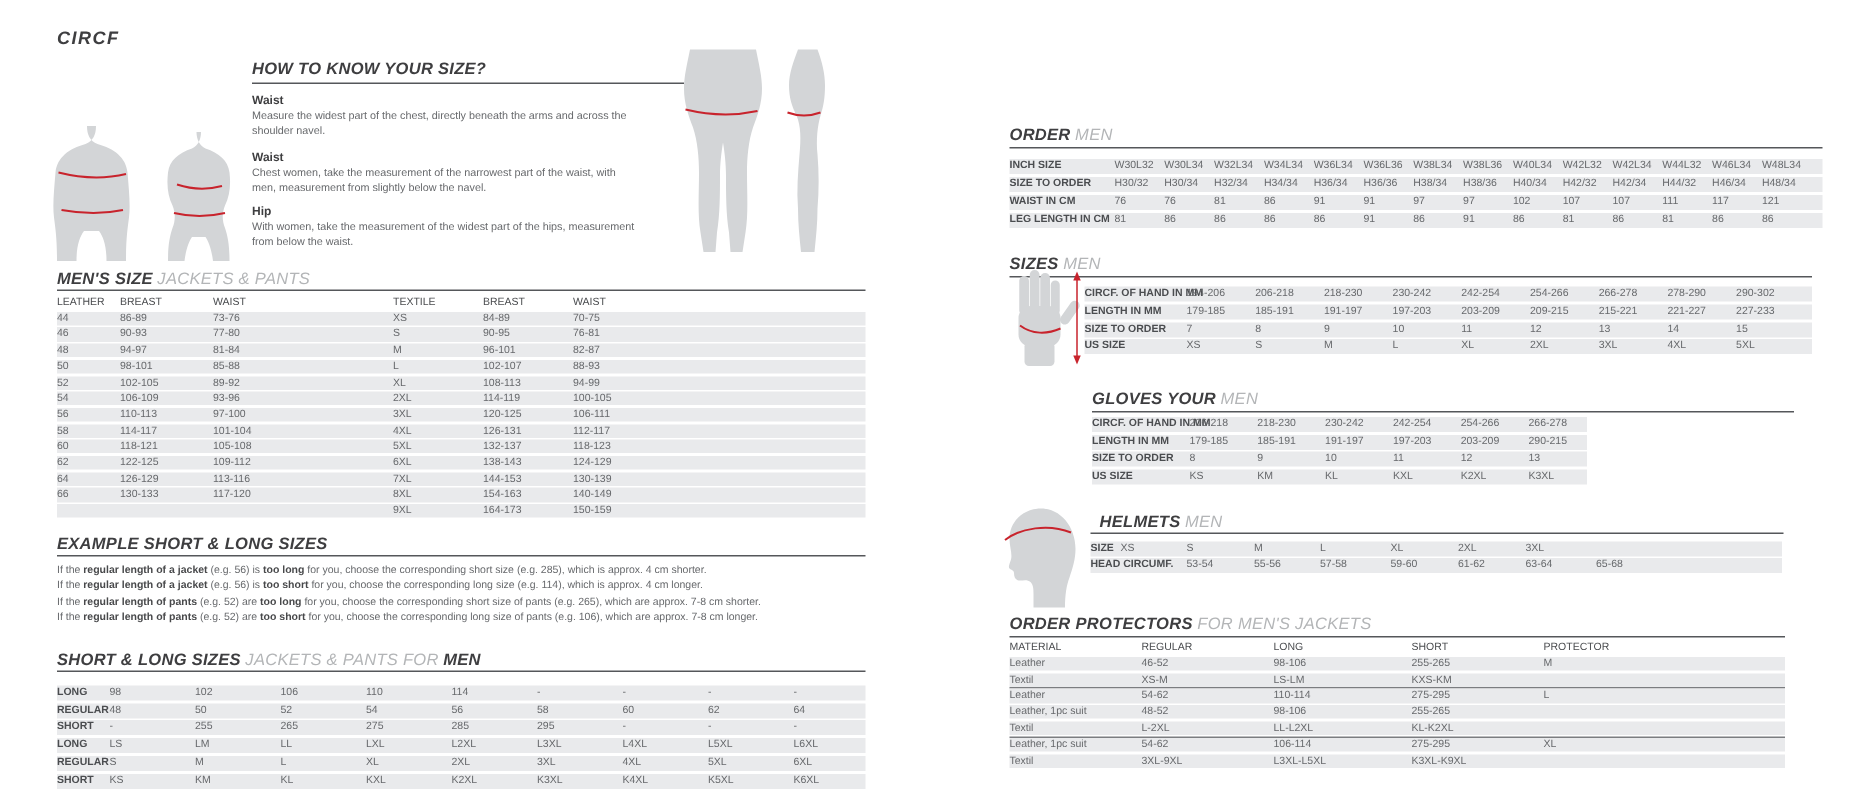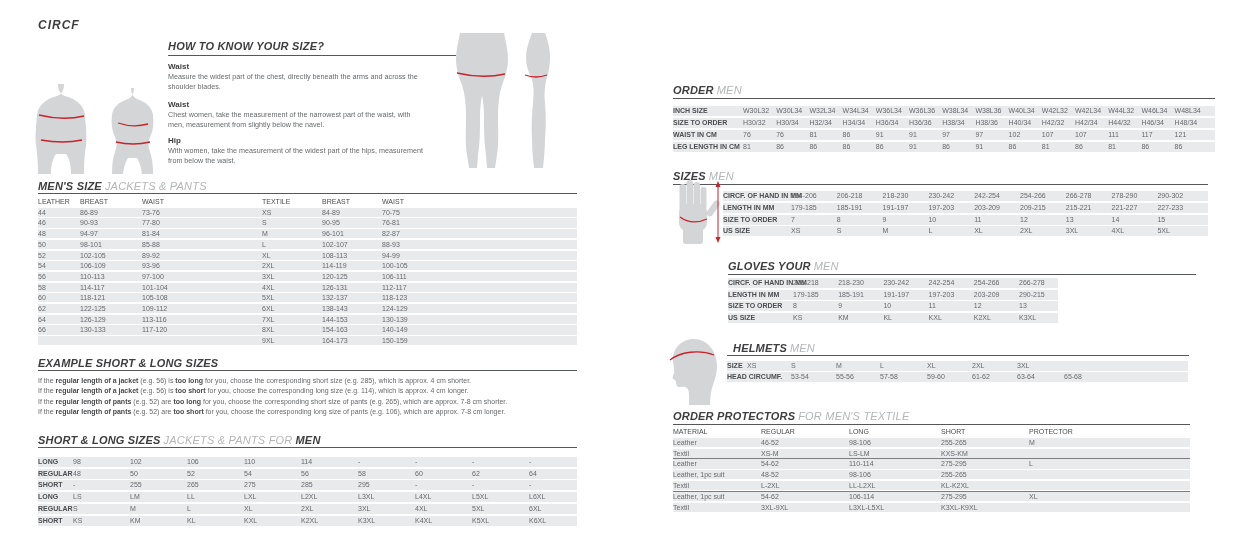--- a/index.html
+++ b/index.html
@@ -45,21 +45,21 @@
 <body>
 
 <div class="page-title" style="left:38px;top:18px">CIRCF</div>
 
 <div class="sec-title" style="left:168px;top:40px">
   <span class="t1">HOW TO KNOW YOUR SIZE?</span>
 </div>
 <div class="rule" style="left:168px;top:55px;width:288px"></div>
 
 <div class="howto-h" style="top:62px">Waist</div>
-<div class="howto-p" style="top:72px">Measure the widest part of the chest, directly beneath the arms and across the shoulder blades.</div>
+<div class="howto-p" style="top:72px">Measure the widest part of the chest, directly beneath the arms and across the shoulder navel.</div>
 <div class="howto-h" style="top:100px">Waist</div>
 <div class="howto-p" style="top:110px">Chest women, take the measurement of the narrowest part of the waist, with men, measurement from slightly below the navel.</div>
 <div class="howto-h" style="top:136px">Hip</div>
 <div class="howto-p" style="top:146px">With women, take the measurement of the widest part of the hips, measurement from below the waist.</div>
 
 <svg style="left:28px;top:84px" width="145" height="90" viewBox="0 0 145 90">
   <path style="fill:var(--figure)" d="M36,0 c0,6 -2,10 -7,12 c-11,3 -19,9 -20,19 c-1,12 -2,22 -1,30 c1,8 2,14 2,29 l13,0 c0,-10 2,-16 5,-20 l10,0 c3,4 5,10 5,20 l13,0 c0,-15 1,-21 2,-29 c1,-8 0,-18 -1,-30 c-1,-10 -9,-16 -20,-19 c-5,-2 -7,-6 -7,-12 z"></path>
   <path style="fill:var(--figure)" d="M106,4 c0,5 -2,9 -6,11 c-9,3 -15,8 -16,16 c-1,9 0,16 3,22 c2,5 2,10 0,15 c-2,6 -3,12 -3,22 l11,0 c1,-8 3,-13 5,-16 l9,0 c2,3 4,8 5,16 l11,0 c0,-10 -1,-16 -3,-22 c-2,-5 -2,-10 0,-15 c3,-6 4,-13 3,-22 c-1,-8 -7,-13 -16,-16 c-4,-2 -6,-6 -6,-11 z"></path>
   <path style="stroke:var(--accent)" fill="none" stroke-width="1.3" d="M11,31 q24,6 45,1"></path>
   <path style="stroke:var(--accent)" fill="none" stroke-width="1.3" d="M13,56 q22,4 41,0"></path>
@@ -128,21 +128,21 @@
   <span class="t1">HELMETS</span><span class="t2">MEN</span>
 </div>
 <div class="rule" style="left:727px;top:355px;width:462px"></div>
 
 <svg style="left:666px;top:337px" width="55" height="68" viewBox="0 0 55 68">
   <path style="fill:var(--figure)" d="M28,2 c-12,0 -21,9 -21,20 c0,6 2,10 1,14 c-1,3 -2,5 -1,6 c1,1 3,1 3,3 c0,3 1,5 4,5 c2,0 5,-1 7,1 c2,2 2,5 2,8 l0,9 l21,0 c0,-8 1,-15 3,-20 c2,-6 4,-12 4,-19 c0,-15 -10,-27 -23,-27 z"></path>
   <path style="stroke:var(--accent)" fill="none" stroke-width="1.3" d="M4,23 C14,15 33,12 48,18"></path>
 </svg>
 
 <div class="sec-title" style="left:673px;top:410px">
-  <span class="t1">ORDER PROTECTORS</span><span class="t2">FOR MEN'S TEXTILE</span>
+  <span class="t1">ORDER PROTECTORS</span><span class="t2">FOR MEN'S JACKETS</span>
 </div>
 <div class="rule" style="left:673px;top:424px;width:517px"></div>
 
 <div class="tbl" style="left: 38px; top: 197px; width: 539px;">
     <div class="trow hdr" style="top: 0px; height: 9.2px;">
       <span class="tcell" style="left: 0px; line-height: 9.2px;">LEATHER</span>
       <span class="tcell" style="left: 42px; line-height: 9.2px;">BREAST</span>
       <span class="tcell" style="left: 104px; line-height: 9.2px;">WAIST</span>
       <span class="tcell" style="left: 224px; line-height: 9.2px;">TEXTILE</span>
       <span class="tcell" style="left: 284px; line-height: 9.2px;">BREAST</span>

